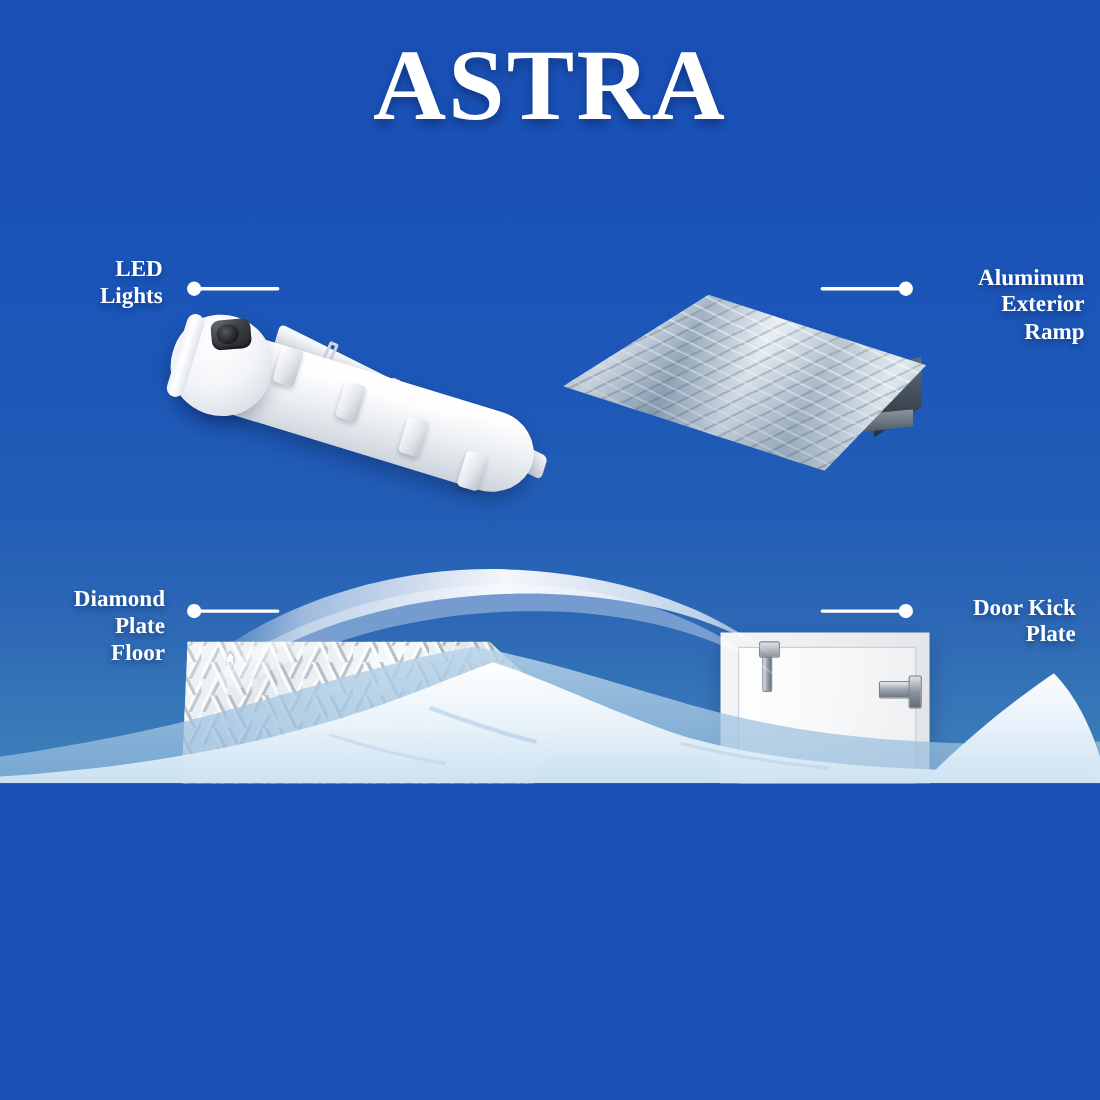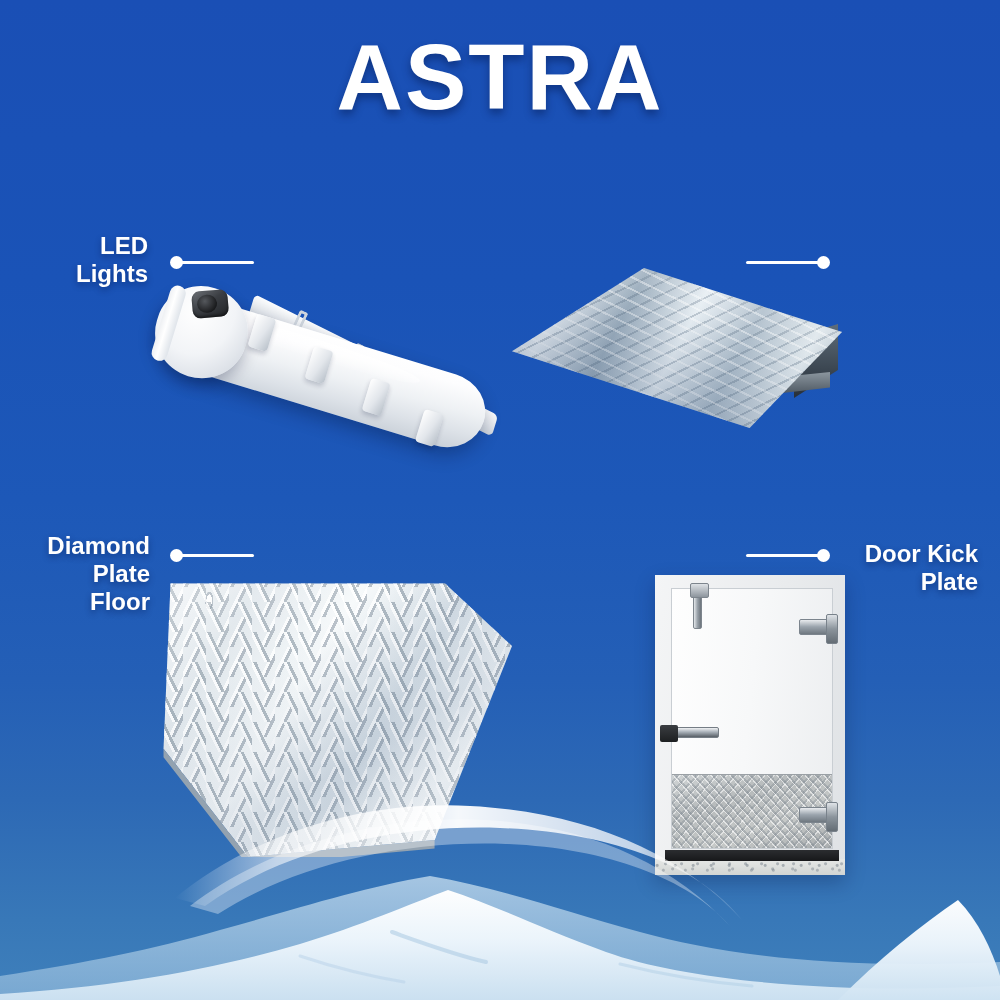--- a/index.html
+++ b/index.html
@@ -5,30 +5,31 @@
 <style>
   * { margin:0; padding:0; box-sizing:border-box; }
   html,body { width:1000px; height:1000px; overflow:hidden; }
   body {
     font-family:"Liberation Sans","DejaVu Sans",sans-serif;
     background:#1a53b5;
   }
 
   #poster {
     position:relative;
-    width:1000px; height:1000px;
+    width:1000px; height:712px;
     overflow:hidden;
     background:linear-gradient(180deg,
         #1a4fb5 0%,
         #1a53b7 28%,
         #1d58b8 50%,
         #245fb6 68%,
         #2d69b5 80%,
         #3878b8 92%,
         #3f80bb 100%);
+    font-family:Liberation Serif, serif;
   }
 
   
   #header { position:absolute; top:0; left:0; width:1000px; text-align:center; }
   #brand-title {
     margin-top:32px;
     font-size:92px;
     line-height:0.98;
     font-weight:bold;
     color:#ffffff;
@@ -40,21 +41,21 @@
     font-size:38px;
     font-weight:bold;
     color:#ffffff;
     letter-spacing:7px;
     text-shadow:0 4px 7px rgba(0,20,70,0.45);
   }
 
   
   .callout { position:absolute; }
   .callout-text {
-    font-size:24px;
+    font-size:21px;
     font-weight:bold;
     line-height:1.16;
     color:#ffffff;
     text-shadow:0 3px 6px rgba(0,25,80,0.45);
     white-space:pre-line;
   }
   .callout-left .callout-text  { text-align:right; }
   .callout-right .callout-text { text-align:right; }
 
   .leader { position:absolute; height:14px; }
@@ -318,20 +319,25 @@
       <div class="clip c1"></div>
       <div class="clip c2"></div>
       <div class="clip c3"></div>
       <div class="clip c4"></div>
     </div>
   </div>
 
   <div class="leader leader-r" style="left:746px; top:255px; width:84px;">
     <span class="line"></span>
     <span class="dot"></span>
+  </div>
+  <div class="callout callout-right" style="left:836px; top:240px; width:150px;">
+    <div class="callout-text">Aluminum
+Exterior
+Ramp</div>
   </div>
 
   <div id="ramp">
     <div class="face"></div>
     <div class="foot"></div>
     <div class="deck"></div>
   </div>
 
   <div class="callout callout-left" style="left:10px; top:532px; width:140px;">
     <div class="callout-text">Diamond

